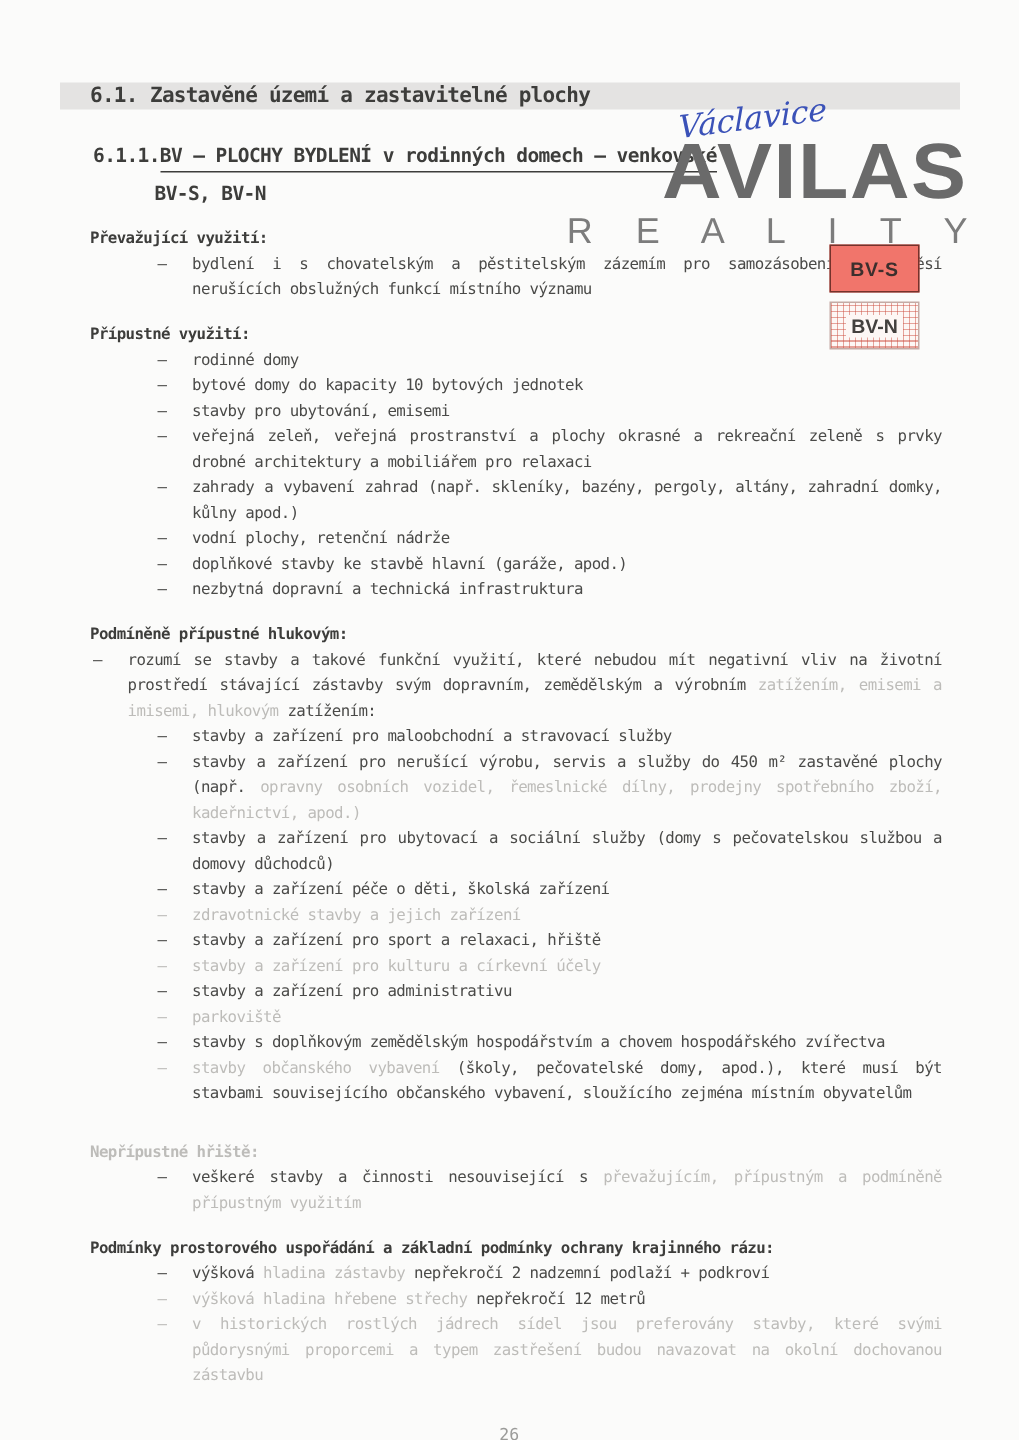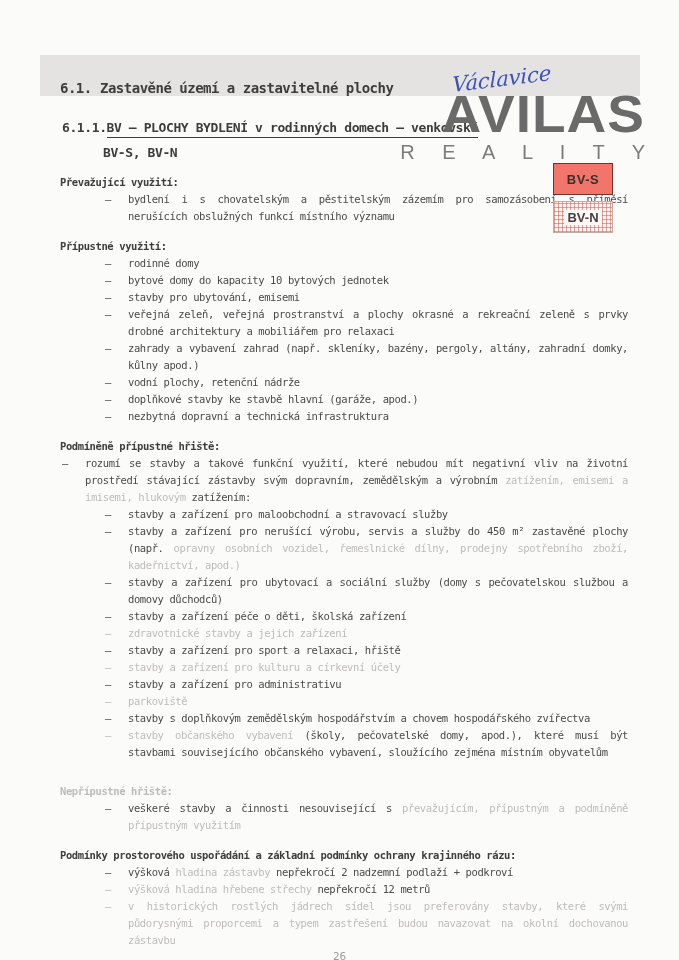--- a/index.html
+++ b/index.html
@@ -19,21 +19,21 @@
 
   
   .logo{position:absolute;top:34px;right:34px;z-index:4;text-align:right;}
   .logo-word{
     font-family:"Liberation Sans", sans-serif;font-weight:700;
     font-size:55px;line-height:50px;color:#6a6a6a;letter-spacing:1px;
     transform:scaleY(.95);
   }
   .logo-sub{
     font-family:"Liberation Sans", sans-serif;font-weight:400;
-    font-size:20px;color:#7c7c7c;letter-spacing:11px;margin-top:2px;margin-right:-11px;
+    font-size:24px;color:#7c7c7c;letter-spacing:11px;margin-top:2px;margin-right:-11px;
   }
 
   
   .legend{position:absolute;top:108px;left:553px;z-index:3;}
   .swatch{
     width:60px;height:32px;display:flex;align-items:center;justify-content:center;
     font-family:"Liberation Sans", sans-serif;font-weight:700;font-size:13px;
     box-sizing:border-box;
   }
   .swatch.solid{
@@ -45,22 +45,22 @@
     background-image:
       repeating-linear-gradient(0deg, rgba(205,80,66,.5) 0, rgba(205,80,66,.5) 1px, transparent 1px, transparent 4px),
       repeating-linear-gradient(90deg, rgba(205,80,66,.5) 0, rgba(205,80,66,.5) 1px, transparent 1px, transparent 4px);
     border:1px solid #c3aba5;color:#43403e;
   }
   .swatch.hatch .lbl{background:#fdf7f5;padding:0 3px;}
 
   
   .h61bar{
     position:relative;z-index:1;
-    margin:55px 39px 0 40px;height:41px;background:#e4e3e2;
-    display:flex;align-items:flex-end;
+    margin:55px 39px 0 40px;height:18px;background:#e4e3e2;
+    display:flex;align-items:center;
     font-weight:700;font-size:14px;letter-spacing:-.5px;color:#3d3d3b;
   }
   .h61bar .num{margin-left:20px;display:inline-block;min-width:40px;}
 
   
   .h611{margin:24px 51px 0 62px;font-weight:700;font-size:13px;letter-spacing:-.4px;color:#3d3d3b;}
   .h611 .num{display:inline-block;min-width:41px;}
   .h611 .t{border-bottom:1.6px solid #3d3d3b;padding-bottom:2px;}
   .h611sub{margin:10px 51px 0 103px;font-weight:700;font-size:13px;letter-spacing:-.4px;color:#3d3d3b;}
 
@@ -151,21 +151,21 @@
         <div class="item lvl2">
           <span class="marker">–</span>
           <span class="itxt"><span>doplňkové stavby ke stavbě hlavní (garáže, apod.)</span></span>
         </div>
         <div class="item lvl2">
           <span class="marker">–</span>
           <span class="itxt"><span>nezbytná dopravní a technická infrastruktura</span></span>
         </div>
       </div>
       <div class="section">
-        <div class="sec-heading">Podmíněně přípustné hřiště:</div>
+        <div class="sec-heading">Podmíněně přípustné hlukovým:</div>
         <div class="item lvl1">
           <span class="marker">–</span>
           <span class="itxt"><span>rozumí se stavby a takové funkční využití, které nebudou mít negativní vliv na životní prostředí stávající zástavby svým dopravním, zemědělským a výrobním </span><span class="faded">zatížením, emisemi a imisemi, hlukovým</span><span> zatížením:</span></span>
         </div>
         <div class="item lvl2">
           <span class="marker">–</span>
           <span class="itxt"><span>stavby a zařízení pro maloobchodní a stravovací služby</span></span>
         </div>
         <div class="item lvl2">
           <span class="marker">–</span>

